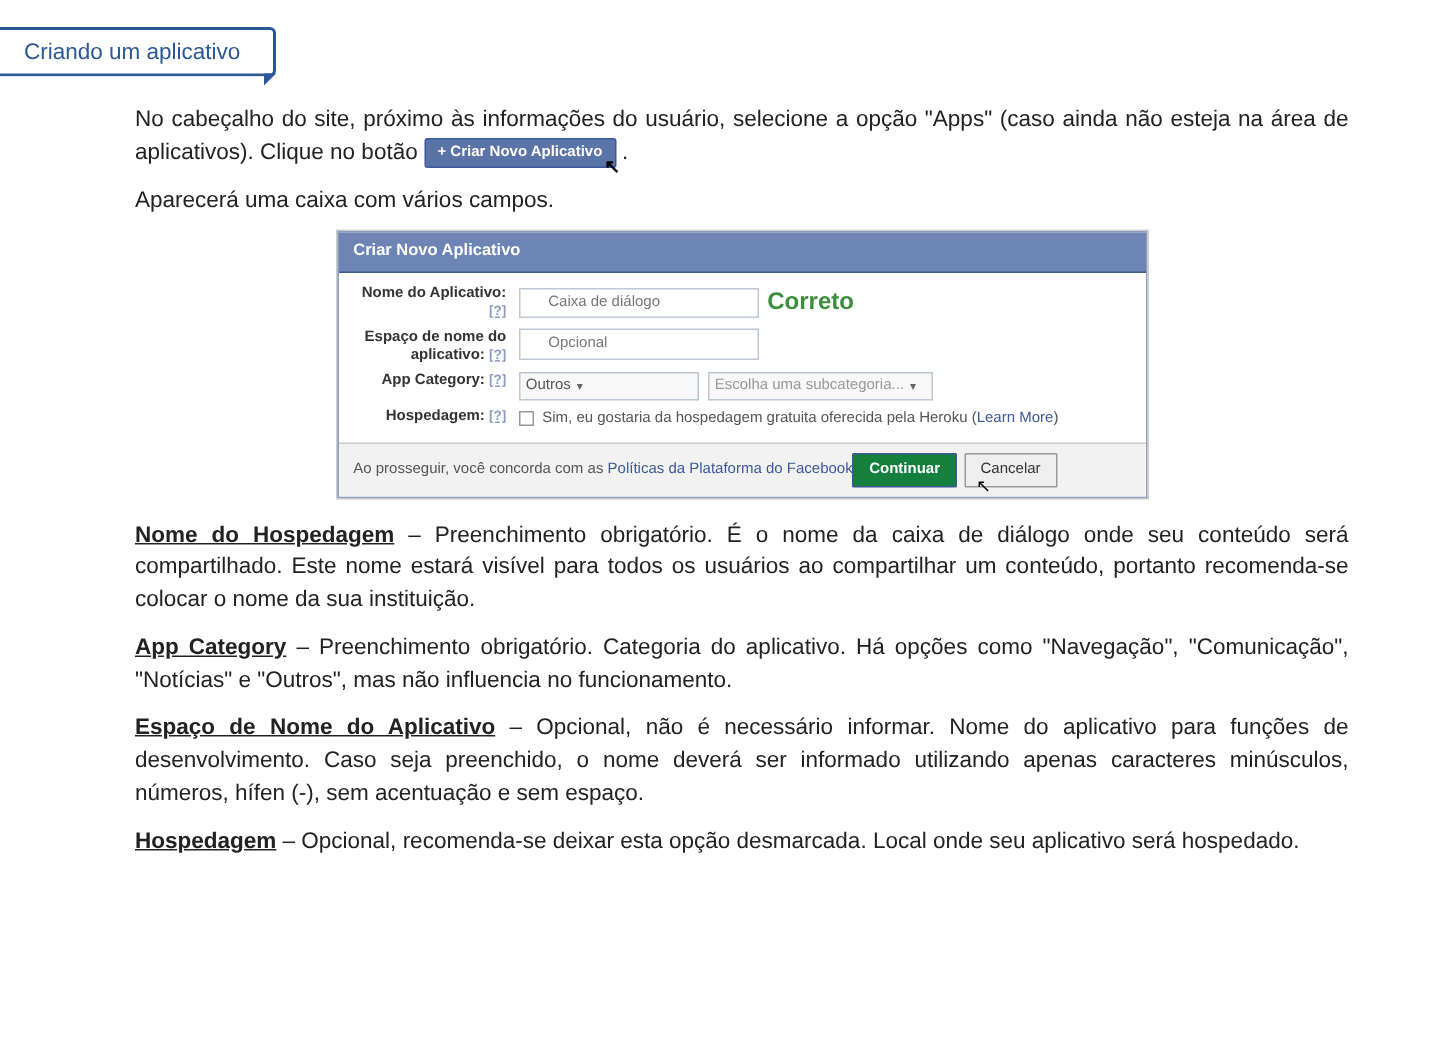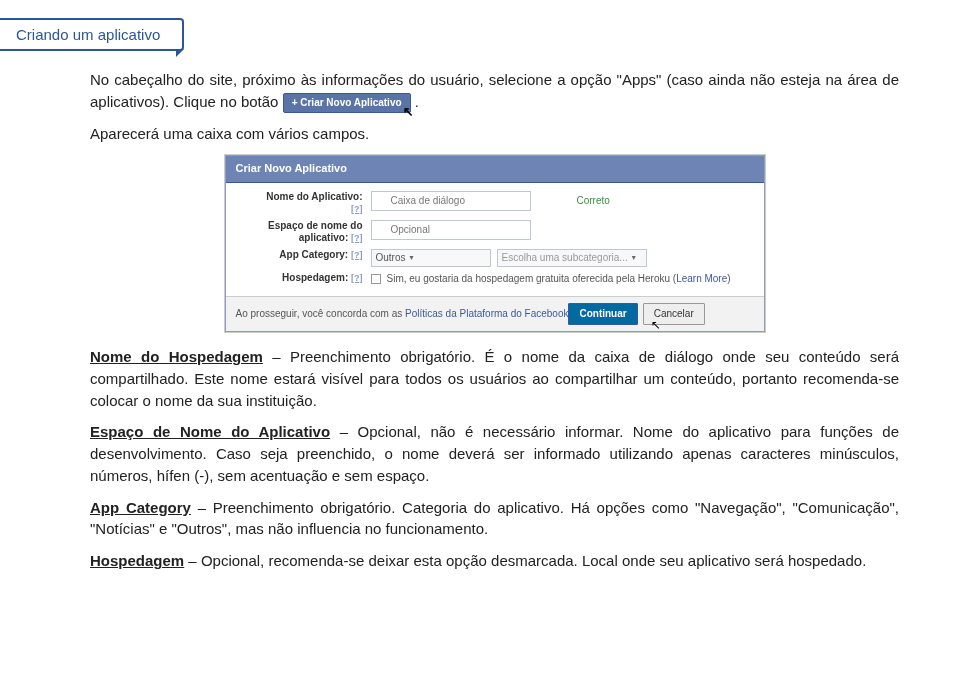--- a/index.html
+++ b/index.html
@@ -70,21 +70,21 @@
     font-weight: bold;
     font-size: 11px;
     padding: 5px 10px;
     border-bottom: 1px solid #3b5998;
   }
   .dialog-body {
     background: #fff;
     padding: 8px 10px 4px 10px;
   }
   .drow { display: flex; align-items: flex-start; margin-bottom: 5px; }
-  .dlbl { width: 110px; text-align: right; font-weight: bold; color: #333; padding-right: 8px; font-size: 10px; line-height: 1.2; margin-left: 25px; }
+  .dlbl { width: 110px; text-align: right; font-weight: bold; color: #333; padding-right: 8px; font-size: 10px; line-height: 1.2; }
   .dlbl .help { color: #8a9cc2; text-decoration: underline; font-size: 9px; }
   .dfield { flex: 1; display: flex; align-items: center; gap: 6px; }
   .fakeinput {
     border: 1px solid #bdc7d8;
     background: #fff;
     padding: 2px 19px;
     width: 160px;
     font-size: 10px;
     color: #777;
   }
@@ -92,21 +92,21 @@
     border: 1px solid #bdc7d8;
     background: #f8f8f8;
     padding: 1px 4px;
     font-size: 10px;
     color: #555;
     display: inline-flex;
     align-items: center;
     gap: 4px;
   }
   .fakeselect::after { content: "▾"; font-size: 8px; color: #666; }
-  .correto { color: #3b8e3b; font-weight: normal; font-size: 10px; margin-left: 40px; }
+  .correto { color: #3b8e3b; font-weight: bold; font-size: 16px; }
   .checkbox { width: 10px; height: 10px; border: 1px solid #999; display: inline-block; vertical-align: middle; }
   .hosting-text { font-size: 10px; color: #555; align-items: center; }
   .learn { color: #3b5998; }
   .dialog-footer {
     background: #f2f2f2;
     border-top: 1px solid #ccc;
     padding: 6px 10px;
     font-size: 10px;
     color: #555;
     display: flex;
@@ -116,21 +116,21 @@
   .footer-text .link { color: #3b5998; }
   .footer-btns { display: flex; gap: 5px; position: relative; }
   .fbtn {
     font-size: 10px;
     padding: 3px 10px;
     border: 1px solid #999;
     background: #eee;
     color: #333;
     border-radius: 1px;
   }
-  .fbtn.primary { background: #0369a1; border-color: #3b5998; color: #fff; font-weight: bold; }
+  .fbtn.primary { background: #15803d; border-color: #3b5998; color: #fff; font-weight: bold; }
   .cursor-big {
     position: absolute;
     right: 44px;
     bottom: -9px;
     font-size: 12px;
     color: #000;
   }
   .field-title { font-weight: bold; text-decoration: underline; }
 </style>
 </head>
@@ -210,22 +210,22 @@
         <span class="fbtn">Cancelar</span>
         <span class="cursor-big">↖</span>
       </div>
     </div>
   </div>
 
   <p>
     <span class="field-title">Nome do Hospedagem</span><span> – Preenchimento obrigatório. É o nome da caixa de diálogo onde seu conteúdo será compartilhado. Este nome estará visível para todos os usuários ao compartilhar um conteúdo, portanto recomenda-se colocar o nome da sua instituição.</span>
   </p>
   <p>
+    <span class="field-title">App Category</span><span> – Preenchimento obrigatório. Categoria do aplicativo. Há opções como "Navegação", "Comunicação", "Notícias" e "Outros", mas não influencia no funcionamento.</span>
+  </p>
+  <p>
     <span class="field-title">Espaço de Nome do Aplicativo</span><span> – Opcional, não é necessário informar. Nome do aplicativo para funções de desenvolvimento. Caso seja preenchido, o nome deverá ser informado utilizando apenas caracteres minúsculos, números, hífen (-), sem acentuação e sem espaço.</span>
   </p>
   <p>
-    <span class="field-title">App Category</span><span> – Preenchimento obrigatório. Categoria do aplicativo. Há opções como "Navegação", "Comunicação", "Notícias" e "Outros", mas não influencia no funcionamento.</span>
-  </p>
-  <p>
     <span class="field-title">Hospedagem</span><span> – Opcional, recomenda-se deixar esta opção desmarcada. Local onde seu aplicativo será hospedado.</span>
   </p>
 
 </div>
 
 </body></html>

